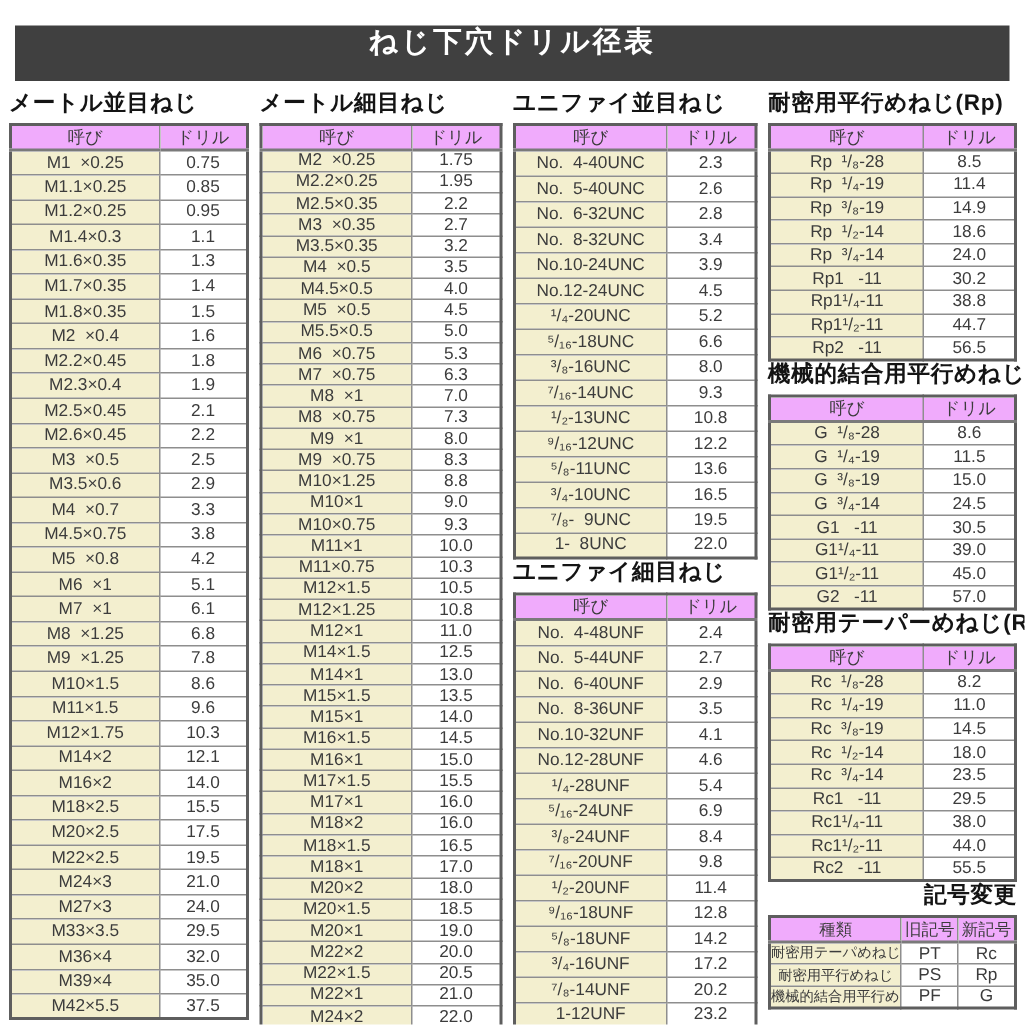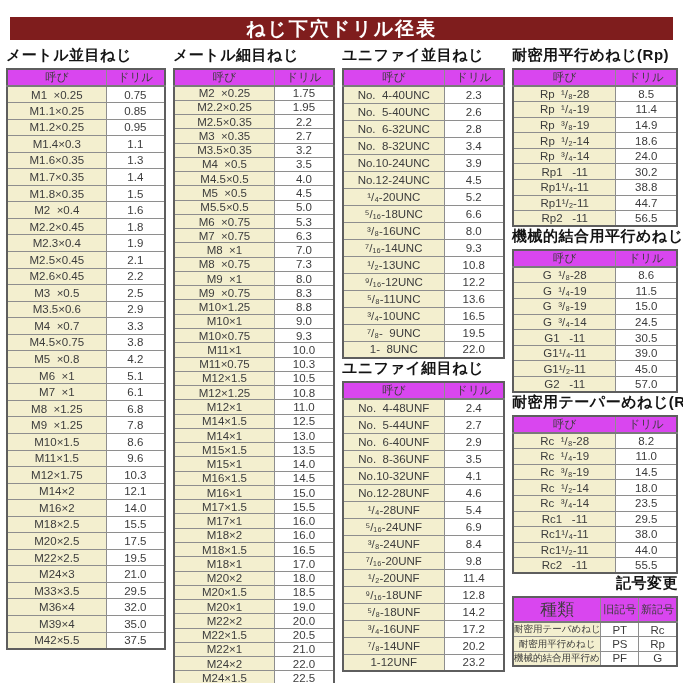--- a/index.html
+++ b/index.html
@@ -1,49 +1,49 @@
 <!DOCTYPE html>
 <html><head>
 <meta charset="utf-8">
 <style>
   html,body{margin:0;padding:0;}
   body{
     width:683px;height:683px;background:#ffffff;overflow:hidden;
     font-family:"Liberation Sans","DejaVu Sans",sans-serif;color:#3c3c3c;
   }
   .titlebar{
-    margin:17px 10px 6px 10px;height:23px;line-height:23px;
-    background:#7f1d1d;color:#ffffff;text-align:center;
+    margin:17px 10px 6px 10px;height:37px;line-height:23px;
+    background:#404040;color:#ffffff;text-align:center;
     font-size:19px;font-weight:bold;letter-spacing:2px;
   }
   .cols{display:flex;align-items:flex-start;gap:7px;padding:0 6px;}
   .col{flex:0 0 auto;}
   .col1{width:160px}.col2{width:162px}.col3{width:163px}.col4{width:166px}
   h2.section{
     font-size:15px;font-weight:bold;color:#141414;margin:0 0 4px 0;
     white-space:nowrap;letter-spacing:0.5px;line-height:18px;
   }
   .sec-gap{margin-top:15px;}
   .sec-gap-sm{margin-top:9px;}
   .sec-gap-xs{margin-top:7px;text-align:right;}
   table.drill{
     border-collapse:collapse;width:100%;table-layout:fixed;
     border:2px solid #5e5e5e;
   }
   .drill th,.drill td{
     border:1px solid #8e8e8e;text-align:center;vertical-align:middle;
     white-space:pre;overflow:hidden;padding:0;font-size:11.5px;color:#3c3c3c;
   }
-  .drill th{background:#d946ef;font-weight:normal;border-bottom:2px solid #7a7a7a;}
+  .drill th{background:#f0abfc;font-weight:normal;border-bottom:2px solid #7a7a7a;}
   .drill td.c0{background:#f3efcf;}
   .drill td.c1,.drill td.c2{background:#ffffff;}
   
   .two th:nth-child(1){width:63%}
   .two th:nth-child(2){width:37%}
-  .t8 th:nth-child(1){width:54%;font-size:17px}
+  .t8 th:nth-child(1){width:54%;font-size:11px}
   .t8 th:nth-child(2){width:23%;font-size:11px}
   .t8 th:nth-child(3){width:23%;font-size:11px}
   .t8 td.c0{font-size:9.5px}
   
   .t1 tr{height:16.55px}
   .t2 tr{height:14.28px}
   .t3 tr{height:17px}
   .t4 tr{height:17px}
   .t5 tr,.t6 tr,.t7 tr{height:15.6px}
   .t8 tr{height:14.4px}
@@ -181,20 +181,24 @@
           </tr>
           <tr>
             <td class="c0">M22×2.5</td>
             <td class="c1">19.5</td>
           </tr>
           <tr>
             <td class="c0">M24×3</td>
             <td class="c1">21.0</td>
           </tr>
           <tr>
+            <td class="c0">M27×3</td>
+            <td class="c1">24.0</td>
+          </tr>
+          <tr>
             <td class="c0">M33×3.5</td>
             <td class="c1">29.5</td>
           </tr>
           <tr>
             <td class="c0">M36×4</td>
             <td class="c1">32.0</td>
           </tr>
           <tr>
             <td class="c0">M39×4</td>
             <td class="c1">35.0</td>

